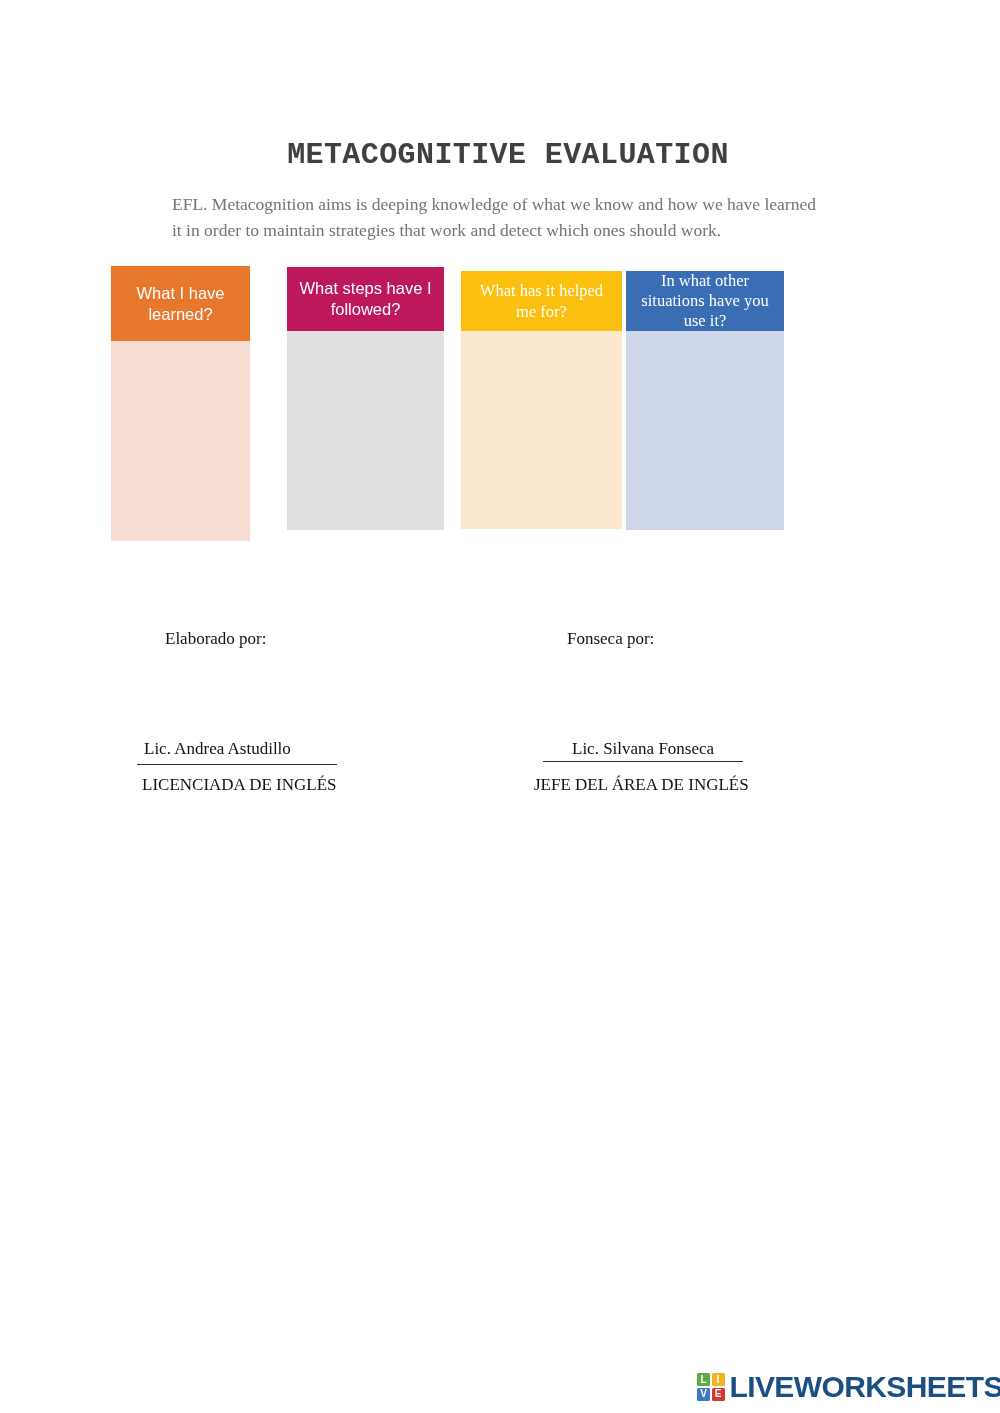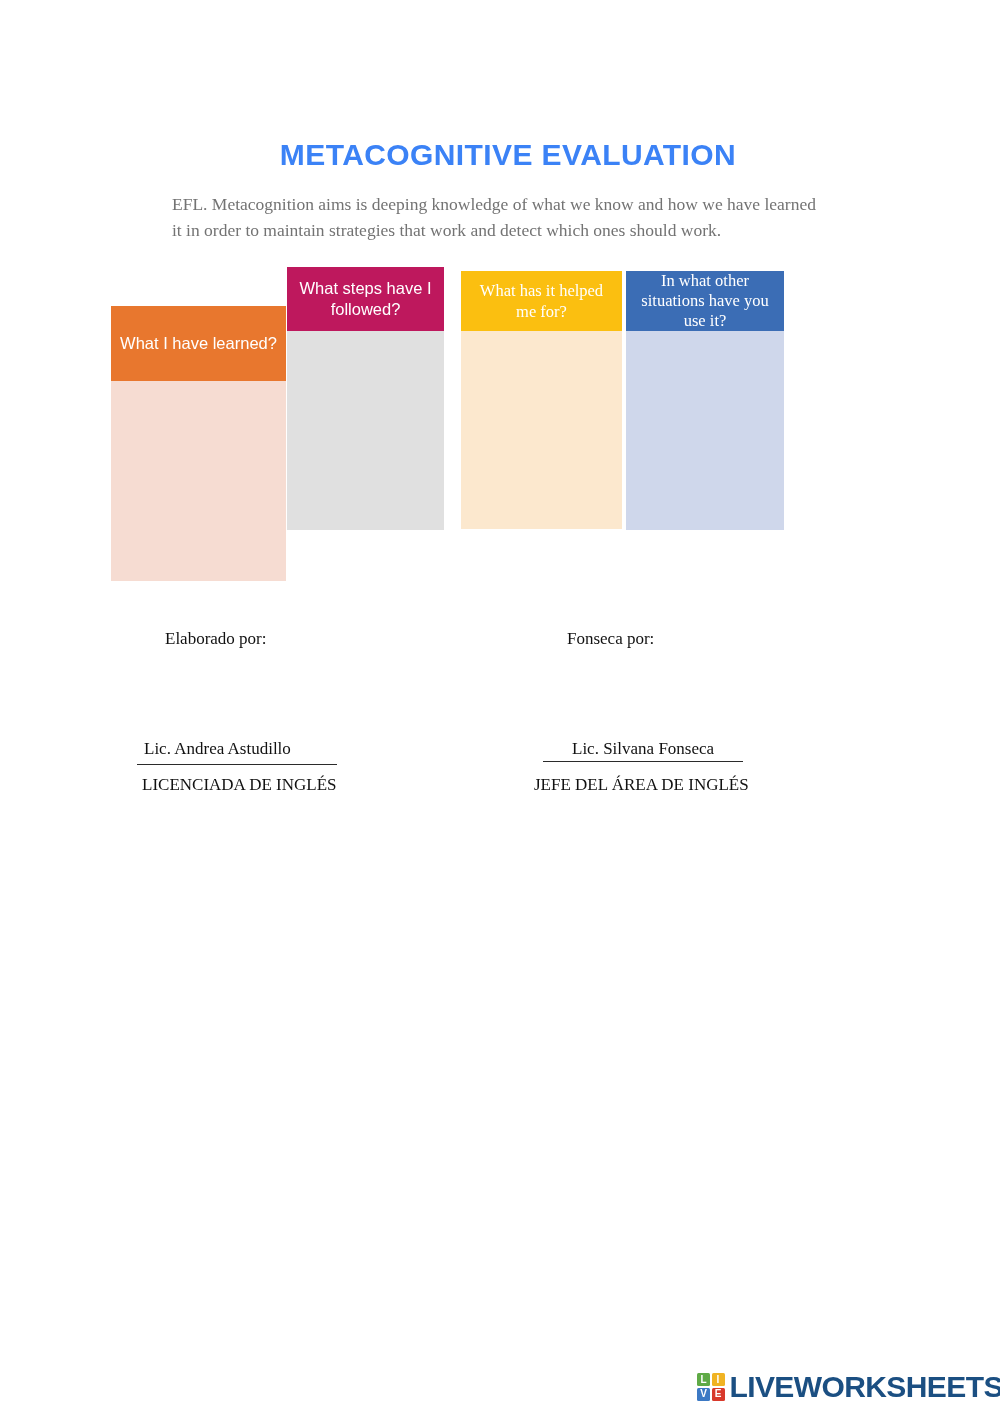--- a/index.html
+++ b/index.html
@@ -22,25 +22,25 @@
     background: #ffffff;
   }
 
   
   .doc-title {
     position: absolute;
     left: 16px;
     right: 0;
     top: 118px;
     text-align: center;
-    font-family: Liberation Sans, sans-serif;
+    font-family: Liberation Mono, monospace;
     font-weight: bold;
     font-size: 30px;
     letter-spacing: 0.4px;
-    color: #3b82f6;
+    color: #404040;
   }
 
   
   .intro {
     position: absolute;
     left: 172px;
     top: 173px;
     width: 654px;
     font-family: "Liberation Serif", serif;
     font-size: 17.5px;
@@ -80,21 +80,21 @@
     font-family: "Liberation Serif", serif;
     font-size: 16.5px;
     line-height: 20px;
   }
 
   .col-body {
     width: 100%;
   }
 
   
-  #col-1 { left: 111px; top: 266px; width: 175px; margin-top: 40px; }
+  #col-1 { left: 111px; top: 266px; width: 139px; }
   #col-1 .col-header { height: 75px; }
   #col-1 .col-body   { height: 200px; }
 
   #col-2 { left: 287px; top: 267px; width: 157px; }
   #col-2 .col-header { height: 64px; }
   #col-2 .col-body   { height: 199px; }
 
   #col-3 { left: 461px; top: 271px; width: 161px; }
   #col-3 .col-header { height: 60px; font-family: Liberation Serif, serif; }
   #col-3 .col-body   { height: 198px; }

